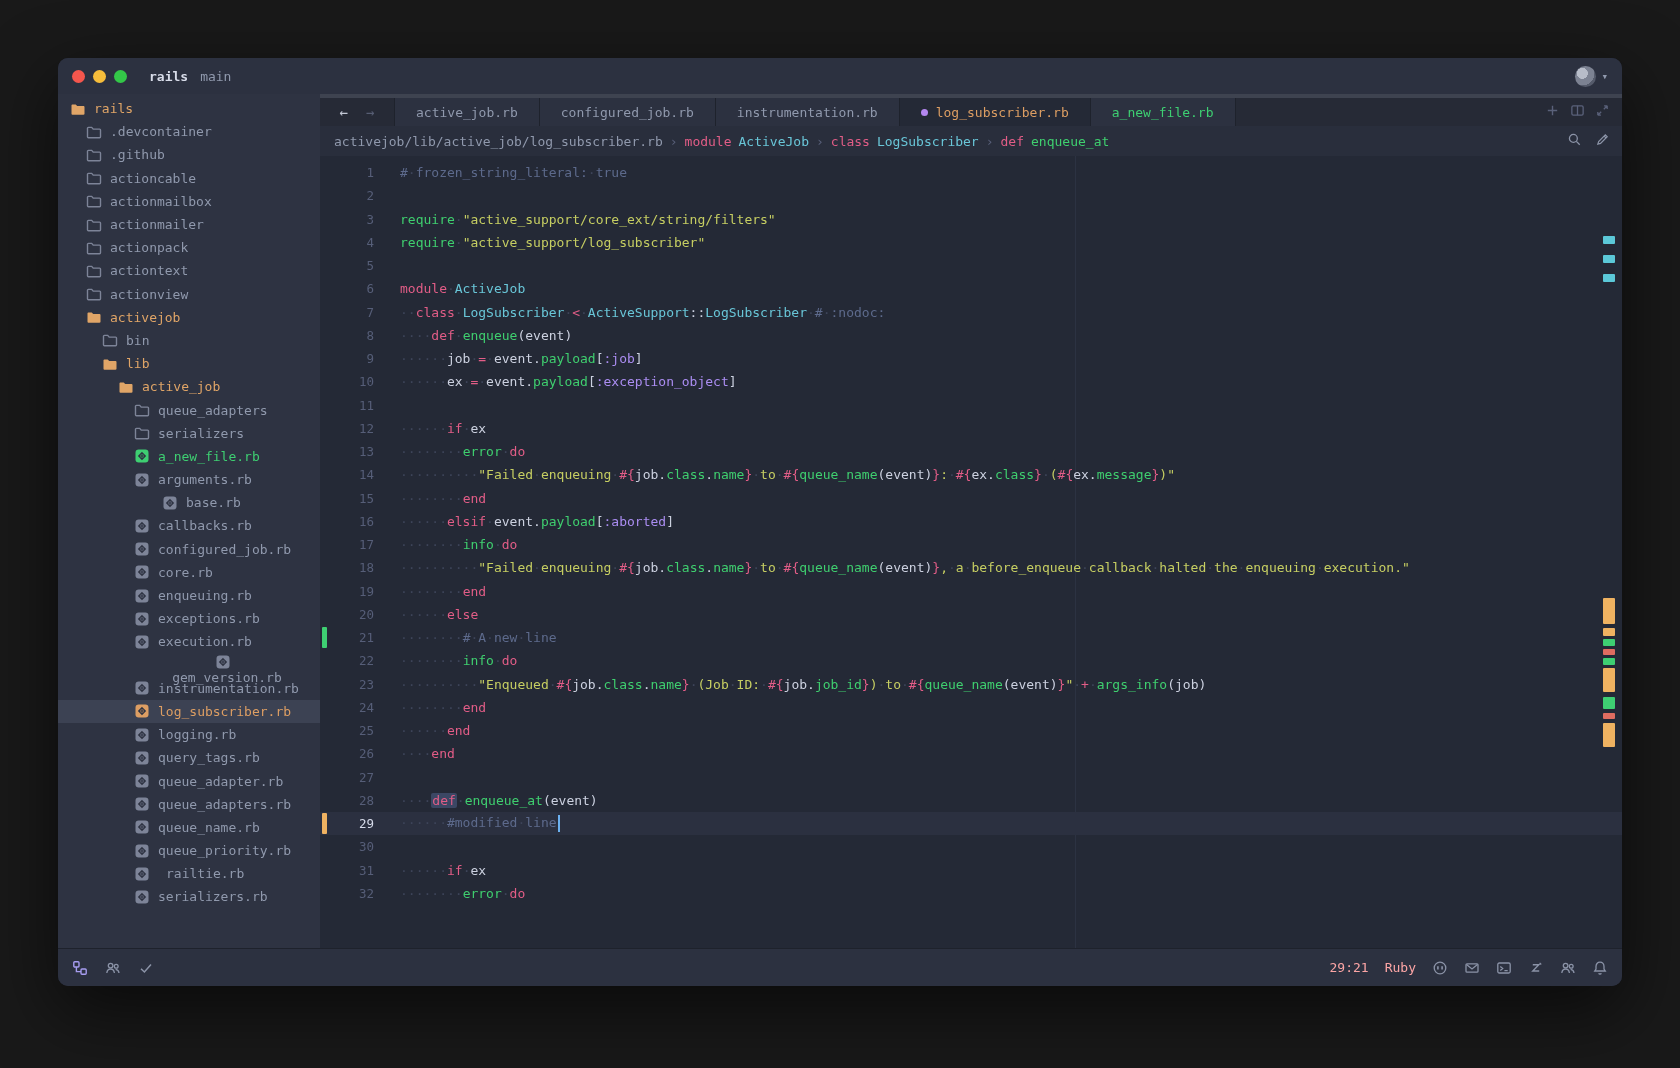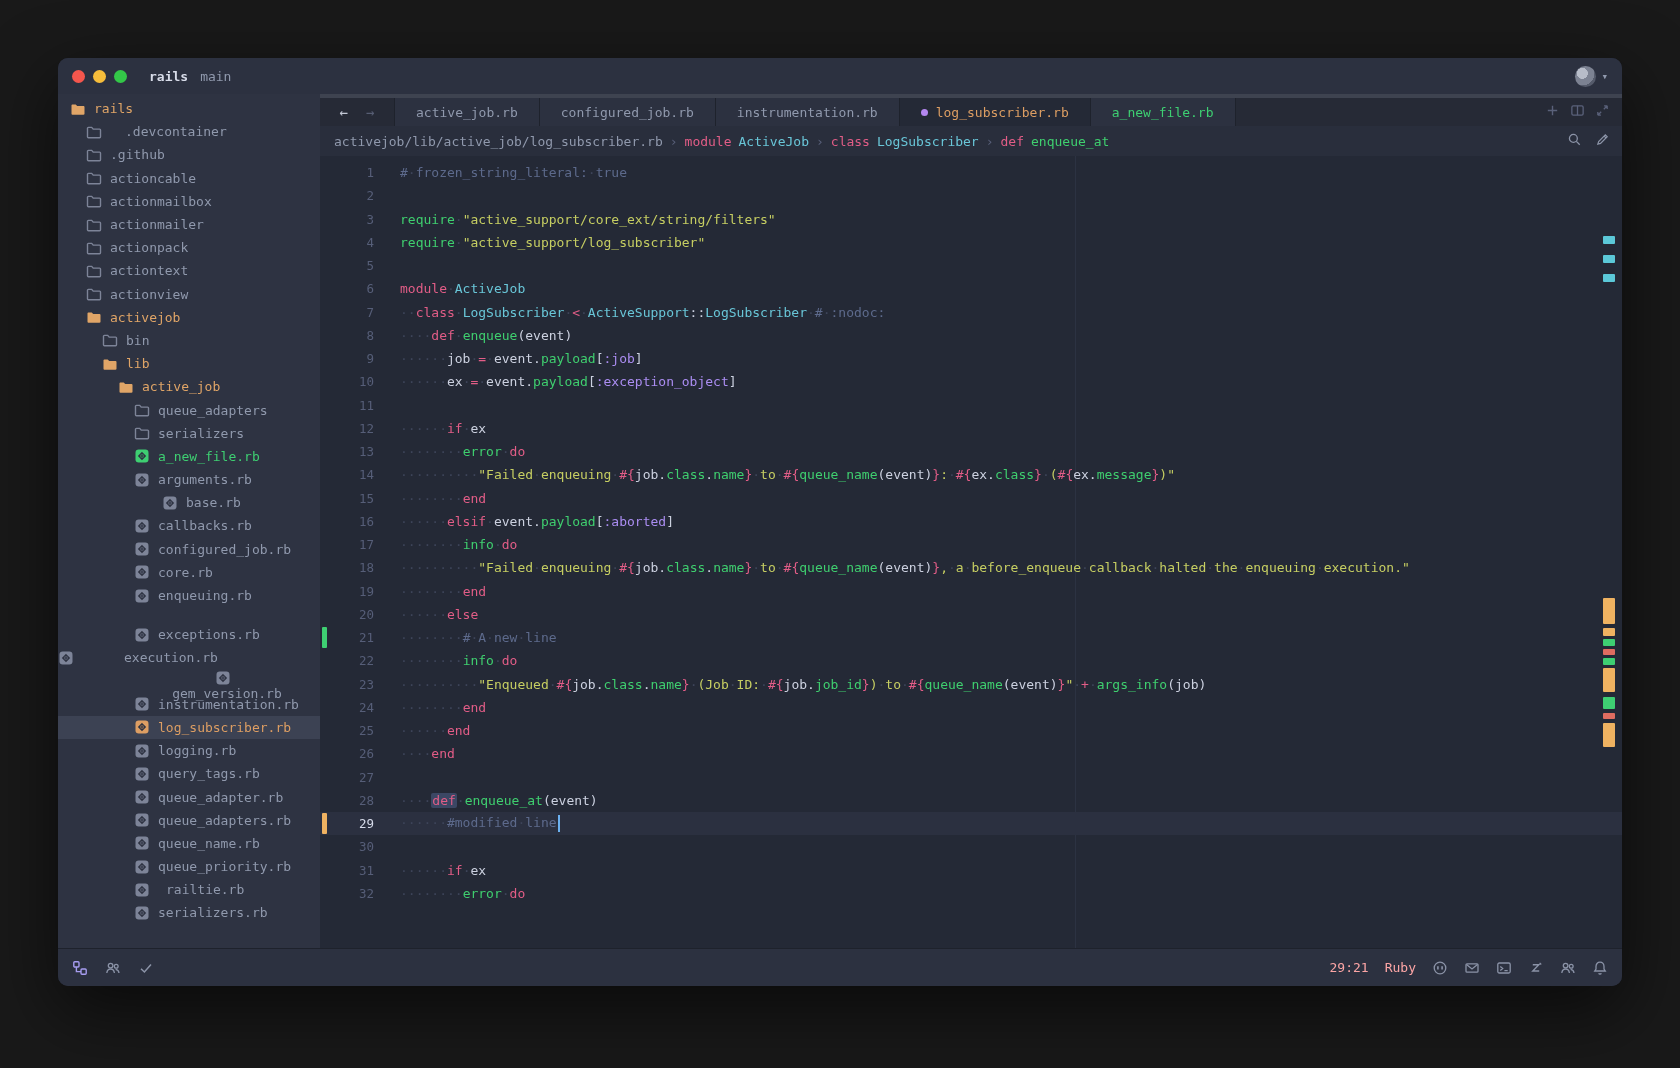--- a/index.html
+++ b/index.html
@@ -92,21 +92,21 @@
 
       <div class="sidebar" id="tree">
           <div class="trow amber" style="padding-left: 12px;">
             <span class="ticon" style="color: var(--amber);">
               <svg viewBox="0 0 16 16" width="16" height="16">
                 <path d="M1.5 4.3c0-.5.4-.9.9-.9h3.3l1.5 1.7h6.4c.5 0 .9.4.9.9v6.8c0 .5-.4.9-.9.9H2.4c-.5 0-.9-.4-.9-.9z" fill="currentColor"></path>
               </svg>
             </span>
             <span>rails</span>
           </div>
-          <div class="trow" style="padding-left: 28px; gap: 15px;">
+          <div class="trow" style="padding-left: 28px;">
             <span class="ticon" style="color: rgb(125, 132, 152);">
               <svg viewBox="0 0 16 16" width="16" height="16">
                 <path d="M1.5 4.3c0-.5.4-.9.9-.9h3.3l1.5 1.7h6.4c.5 0 .9.4.9.9v6.8c0 .5-.4.9-.9.9H2.4c-.5 0-.9-.4-.9-.9z" fill="none" stroke="currentColor" stroke-width="1.4"></path>
               </svg>
             </span>
             <span>.devcontainer</span>
           </div>
           <div class="trow" style="padding-left: 28px;">
             <span class="ticon" style="color: rgb(125, 132, 152);">
               <svg viewBox="0 0 16 16" width="16" height="16">
@@ -267,30 +267,30 @@
           </div>
           <div class="trow" style="padding-left: 76px;">
             <span class="ticon" style="color: rgb(125, 132, 152);">
               <svg viewBox="0 0 16 16" width="16" height="16">
                 <rect x="1.5" y="1.5" width="13" height="13" rx="3.2" fill="currentColor"></rect>
                 <path d="M8 4.6 11.4 8 8 11.4 4.6 8Z M8 4.6v6.8 M4.6 8h6.8" fill="none" stroke="#2e3342" stroke-width="1.1"></path>
               </svg>
             </span>
             <span>enqueuing.rb</span>
           </div>
-          <div class="trow" style="padding-left: 76px; margin-top: 16px;">
+          <div class="trow" style="padding-left: 76px;">
             <span class="ticon" style="color: rgb(125, 132, 152);">
               <svg viewBox="0 0 16 16" width="16" height="16">
                 <rect x="1.5" y="1.5" width="13" height="13" rx="3.2" fill="currentColor"></rect>
                 <path d="M8 4.6 11.4 8 8 11.4 4.6 8Z M8 4.6v6.8 M4.6 8h6.8" fill="none" stroke="#2e3342" stroke-width="1.1"></path>
               </svg>
             </span>
             <span>exceptions.rb</span>
           </div>
-          <div class="trow" style=" gap: 42px;">
+          <div class="trow" style="padding-left: 76px;">
             <span class="ticon" style="color: rgb(125, 132, 152);">
               <svg viewBox="0 0 16 16" width="16" height="16">
                 <rect x="1.5" y="1.5" width="13" height="13" rx="3.2" fill="currentColor"></rect>
                 <path d="M8 4.6 11.4 8 8 11.4 4.6 8Z M8 4.6v6.8 M4.6 8h6.8" fill="none" stroke="#2e3342" stroke-width="1.1"></path>
               </svg>
             </span>
             <span>execution.rb</span>
           </div>
           <div class="trow" style="padding-left: 76px; flex-direction: column;">
             <span class="ticon" style="color: rgb(125, 132, 152);">

